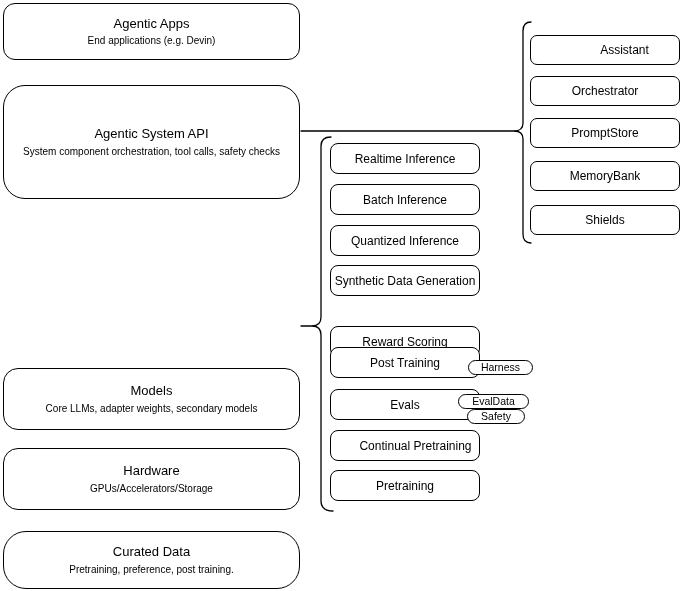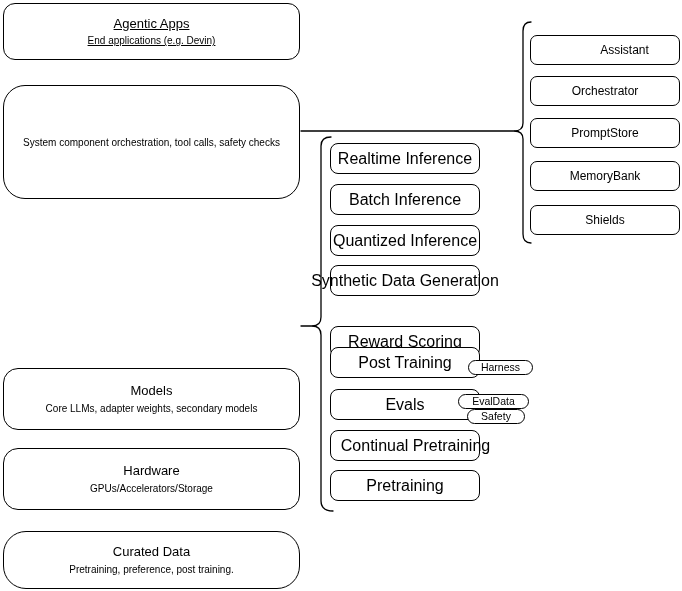--- a/index.html
+++ b/index.html
@@ -41,21 +41,21 @@
     left: 330px;
     width: 150px;
     height: 31px;
     box-sizing: border-box;
     border: 1.5px solid #000;
     border-radius: 8px;
     background: #fff;
     display: flex;
     align-items: center;
     justify-content: center;
-    font-size: 16px;
+    font-size: 12px;
     white-space: nowrap;
     z-index: 2;
   }
   .rightbox {
     position: absolute;
     left: 530px;
     width: 150px;
     height: 30px;
     box-sizing: border-box;
     border: 1.5px solid #000;
@@ -88,25 +88,26 @@
 
 <div class="canvas">
 
   <svg class="connectors" viewBox="0 0 682 591" fill="none" stroke="#000" stroke-width="1.3" stroke-linecap="round">
     <path d="M301 131 H514"></path>
     <path d="M531 22 Q523 22 523 31 V123 Q523 131 514 131 Q523 131 523 139 V234 Q523 243 531 243"></path>
     <path d="M301 326 H312"></path>
     <path d="M331 137 Q321 137 321 146 V317 Q321 326 312 326 Q321 326 321 335 V501 Q321 511 333 511"></path>
   </svg>
 
-  <div class="bigbox" style="top:3px;height:57px;border-radius:12px;text-decoration:underline;">
+  <div class="bigbox" style="top:3px;height:57px;border-radius:12px;">
     <div class="title">Agentic Apps</div>
     <div class="subtitle">End applications (e.g. Devin)</div>
   </div>
   <div class="bigbox" style="top:85px;height:114px;border-radius:22px;">
+    <div class="title">Agentic System API</div>
     <div class="subtitle">System component orchestration, tool calls, safety checks</div>
   </div>
   <div class="bigbox" style="top:368px;height:62px;border-radius:15px;">
     <div class="title">Models</div>
     <div class="subtitle">Core LLMs, adapter weights, secondary models</div>
   </div>
   <div class="bigbox" style="top:448px;height:62px;border-radius:15px;">
     <div class="title">Hardware</div>
     <div class="subtitle">GPUs/Accelerators/Storage</div>
   </div>

